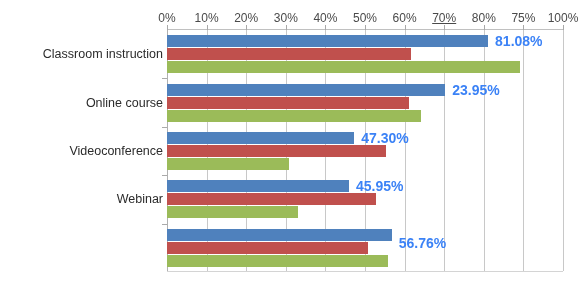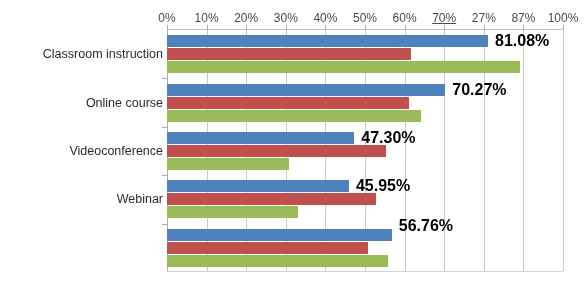--- a/index.html
+++ b/index.html
@@ -114,44 +114,44 @@
     position: absolute;
     left: 0;
     height: 12px;
   }
   .bar.s0 { background: #4f81bd; }
   .bar.s1 { background: #c0504d; }
   .bar.s2 { background: #9bbb59; }
 
   .bar-label {
     position: absolute;
-    font-size: 16px;
+    font-size: 14px;
     line-height: 14px;
     font-weight: bold;
-    color: #000000;
+    color: #3b82f6;
     white-space: nowrap;
     transform: translateY(-50%);
   }
 </style>
 </head>
 <body>
 
 <div id="chart-root">
 
   <div class="x-labels">
       <div class="x-label" style="left: 167px;">0%</div>
       <div class="x-label" style="left: 206.6px;">10%</div>
       <div class="x-label" style="left: 246.2px;">20%</div>
       <div class="x-label" style="left: 285.8px;">30%</div>
       <div class="x-label" style="left: 325.4px;">40%</div>
       <div class="x-label" style="left: 365px; text-align: right;">50%</div>
       <div class="x-label" style="left: 404.6px;">60%</div>
       <div class="x-label" style="left: 444.2px; text-decoration: underline;">70%</div>
-      <div class="x-label" style="left: 483.8px;">27%</div>
-      <div class="x-label" style="left: 523.4px;">87%</div>
+      <div class="x-label" style="left: 483.8px;">80%</div>
+      <div class="x-label" style="left: 523.4px;">75%</div>
       <div class="x-label" style="left: 563px; text-align: right;">100%</div>
     </div>
 
   <div class="top-axis">
       <div class="tick-top" style="left: 0px;"></div>
       <div class="tick-top" style="left: 39.6px;"></div>
       <div class="tick-top" style="left: 79.2px;"></div>
       <div class="tick-top" style="left: 118.8px;"></div>
       <div class="tick-top" style="left: 158.4px;"></div>
       <div class="tick-top" style="left: 198px;"></div>
@@ -179,33 +179,33 @@
       <div class="gridline" style="left: 237.6px;"></div>
       <div class="gridline" style="left: 277.2px;"></div>
       <div class="gridline" style="left: 316.8px;"></div>
       <div class="gridline" style="left: 356.4px;"></div>
       <div class="gridline" style="left: 396px;"></div>
       <div class="bar s0" title="Series 1: 81.08%" style="top: 5.2px; width: 321.077px; background: rgb(79, 129, 189);"></div>
       <div class="bar-label" style="left: 328.077px; top: 11.2px;">81.08%</div>
       <div class="bar s1" title="Series 2: 61.49%" style="top: 18.2px; width: 243.5px; background: rgb(192, 80, 77);"></div>
       <div class="bar s2" title="Series 3: 89.19%" style="top: 31.2px; width: 353.192px; background: rgb(155, 187, 89);"></div>
       <div class="bar s0" title="Series 1: 70.27%" style="top: 53.6px; width: 278.269px; background: rgb(79, 129, 189);"></div>
-      <div class="bar-label" style="left: 285.269px; top: 59.6px;">70.27%</div>
+      <div class="bar-label" style="left: 285.269px; top: 59.6px;">23.95%</div>
       <div class="bar s1" title="Series 2: 61.08%" style="top: 66.6px; width: 241.877px; background: rgb(192, 80, 77);"></div>
       <div class="bar s2" title="Series 3: 64.05%" style="top: 79.6px; width: 253.638px; background: rgb(155, 187, 89);"></div>
       <div class="bar s0" title="Series 1: 47.3%" style="top: 102px; width: 187.308px; background: rgb(79, 129, 189);"></div>
       <div class="bar-label" style="left: 194.308px; top: 108px;">47.30%</div>
       <div class="bar s1" title="Series 2: 55.27%" style="top: 115px; width: 218.869px; background: rgb(192, 80, 77);"></div>
       <div class="bar s2" title="Series 3: 30.81%" style="top: 128px; width: 122.008px; background: rgb(155, 187, 89);"></div>
       <div class="bar s0" title="Series 1: 45.95%" style="top: 150.4px; width: 181.962px; background: rgb(79, 129, 189);"></div>
       <div class="bar-label" style="left: 188.962px; top: 156.4px;">45.95%</div>
       <div class="bar s1" title="Series 2: 52.84%" style="top: 163.4px; width: 209.246px; background: rgb(192, 80, 77);"></div>
       <div class="bar s2" title="Series 3: 32.97%" style="top: 176.4px; width: 130.561px; background: rgb(155, 187, 89);"></div>
       <div class="bar s0" title="Series 1: 56.76%" style="top: 198.8px; width: 224.77px; background: rgb(79, 129, 189);"></div>
-      <div class="bar-label" style="left: 231.77px; top: 196px;">56.76%</div>
+      <div class="bar-label" style="left: 231.77px; top: 213px;">56.76%</div>
       <div class="bar s1" title="Series 2: 50.68%" style="top: 211.8px; width: 200.693px; background: rgb(192, 80, 77);"></div>
       <div class="bar s2" title="Series 3: 55.81%" style="top: 224.8px; width: 221.008px; background: rgb(155, 187, 89);"></div>
     </div>
 
 <div class="cat-tick" style="top: 78.4px;"></div>
     <div class="cat-tick" style="top: 126.8px;"></div>
     <div class="cat-tick" style="top: 175.2px;"></div>
     <div class="cat-tick" style="top: 223.6px;"></div>
   </div>
 

